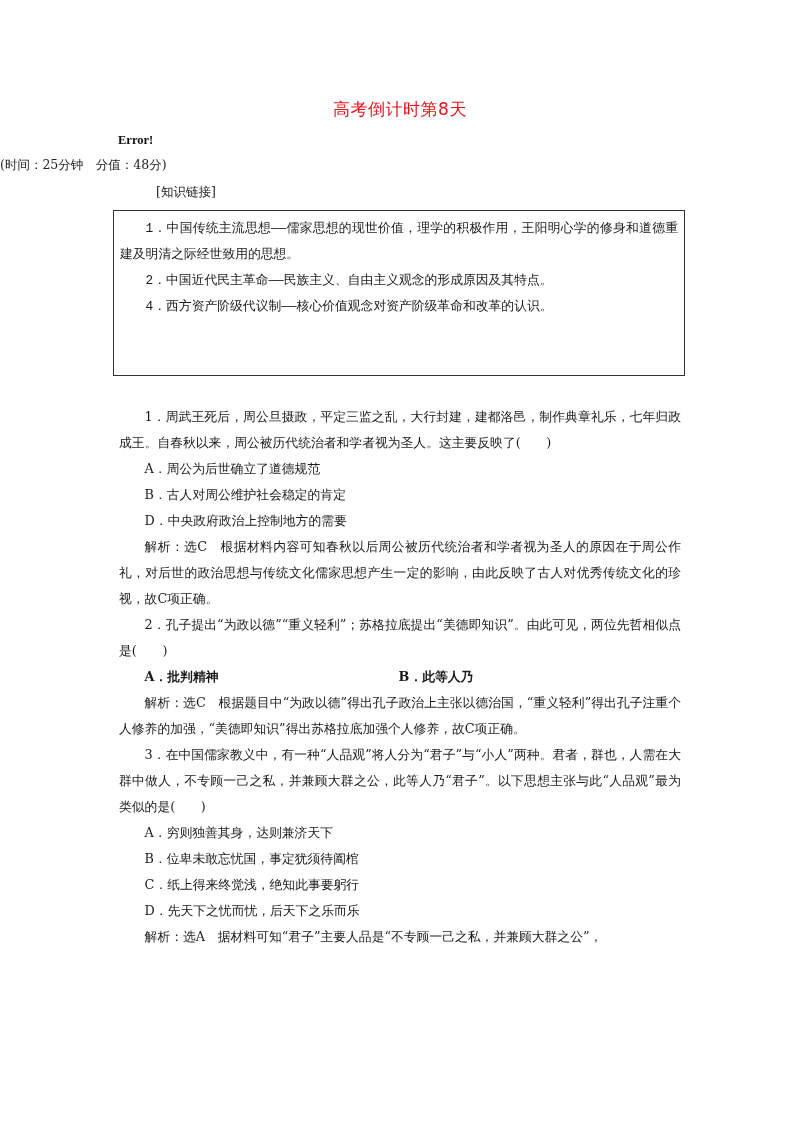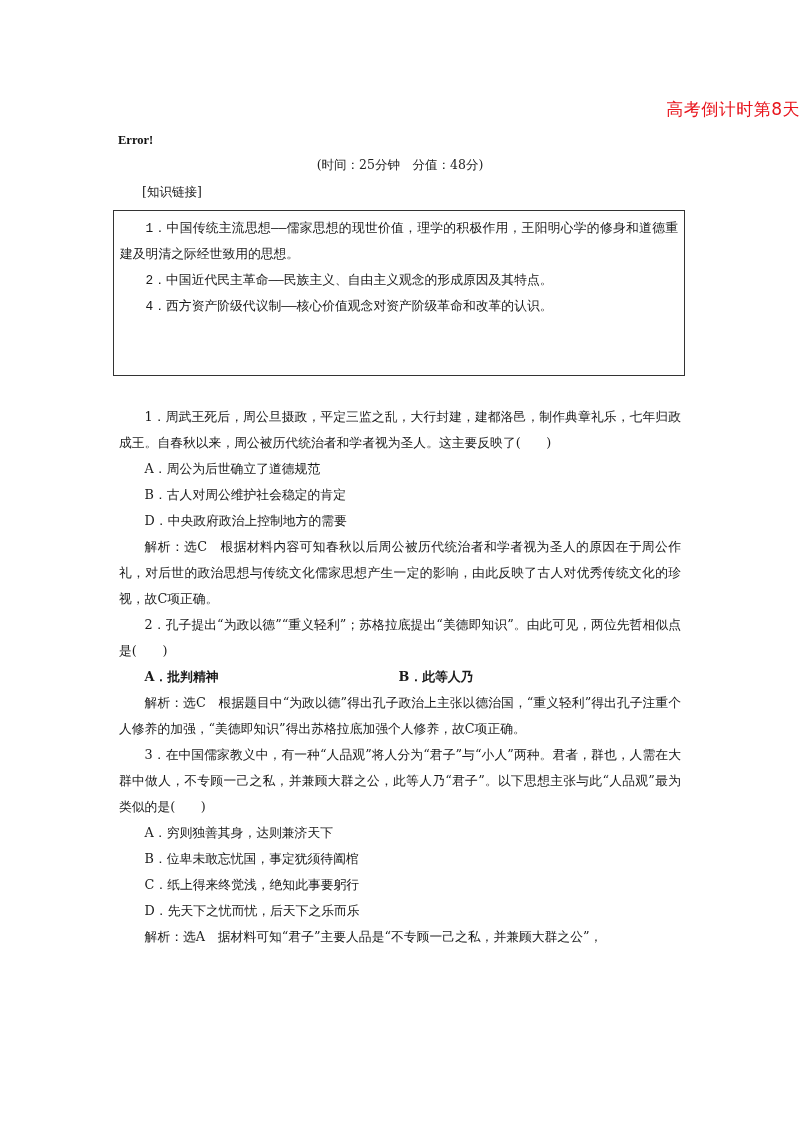--- a/index.html
+++ b/index.html
@@ -19,48 +19,48 @@
       position: absolute;
       left: 0; top: 0;
       width: 800px;
       height: 1132px;
     }
     .title {
       position: absolute;
       top: 98px;
       left: 0;
       width: 800px;
-      text-align: right;
+      text-align: center;
       font-family: "DejaVu Sans", "Liberation Sans", sans-serif;
       font-size: 17px;
       color: #e8141c;
       letter-spacing: 0.5px;
     }
     .error {
       position: absolute;
       top: 133px;
       left: 118px;
       font-family: "Liberation Serif", "DejaVu Serif", serif;
       font-weight: bold;
       font-size: 12.5px;
       color: #111;
     }
     .meta {
       position: absolute;
       top: 157px;
       left: 0;
       width: 800px;
-      text-align: center;
+      text-align: left;
       font-size: 12.5px;
       color: #222;
     }
     .section-label {
       position: absolute;
       top: 184px;
-      left: 142px;
+      left: 156px;
       font-size: 12.5px;
       color: #222;
     }
     .knowledge-box {
       position: absolute;
       left: 113px;
       top: 210px;
       width: 572px;
       height: 166px;
       border: 1px solid #333;

